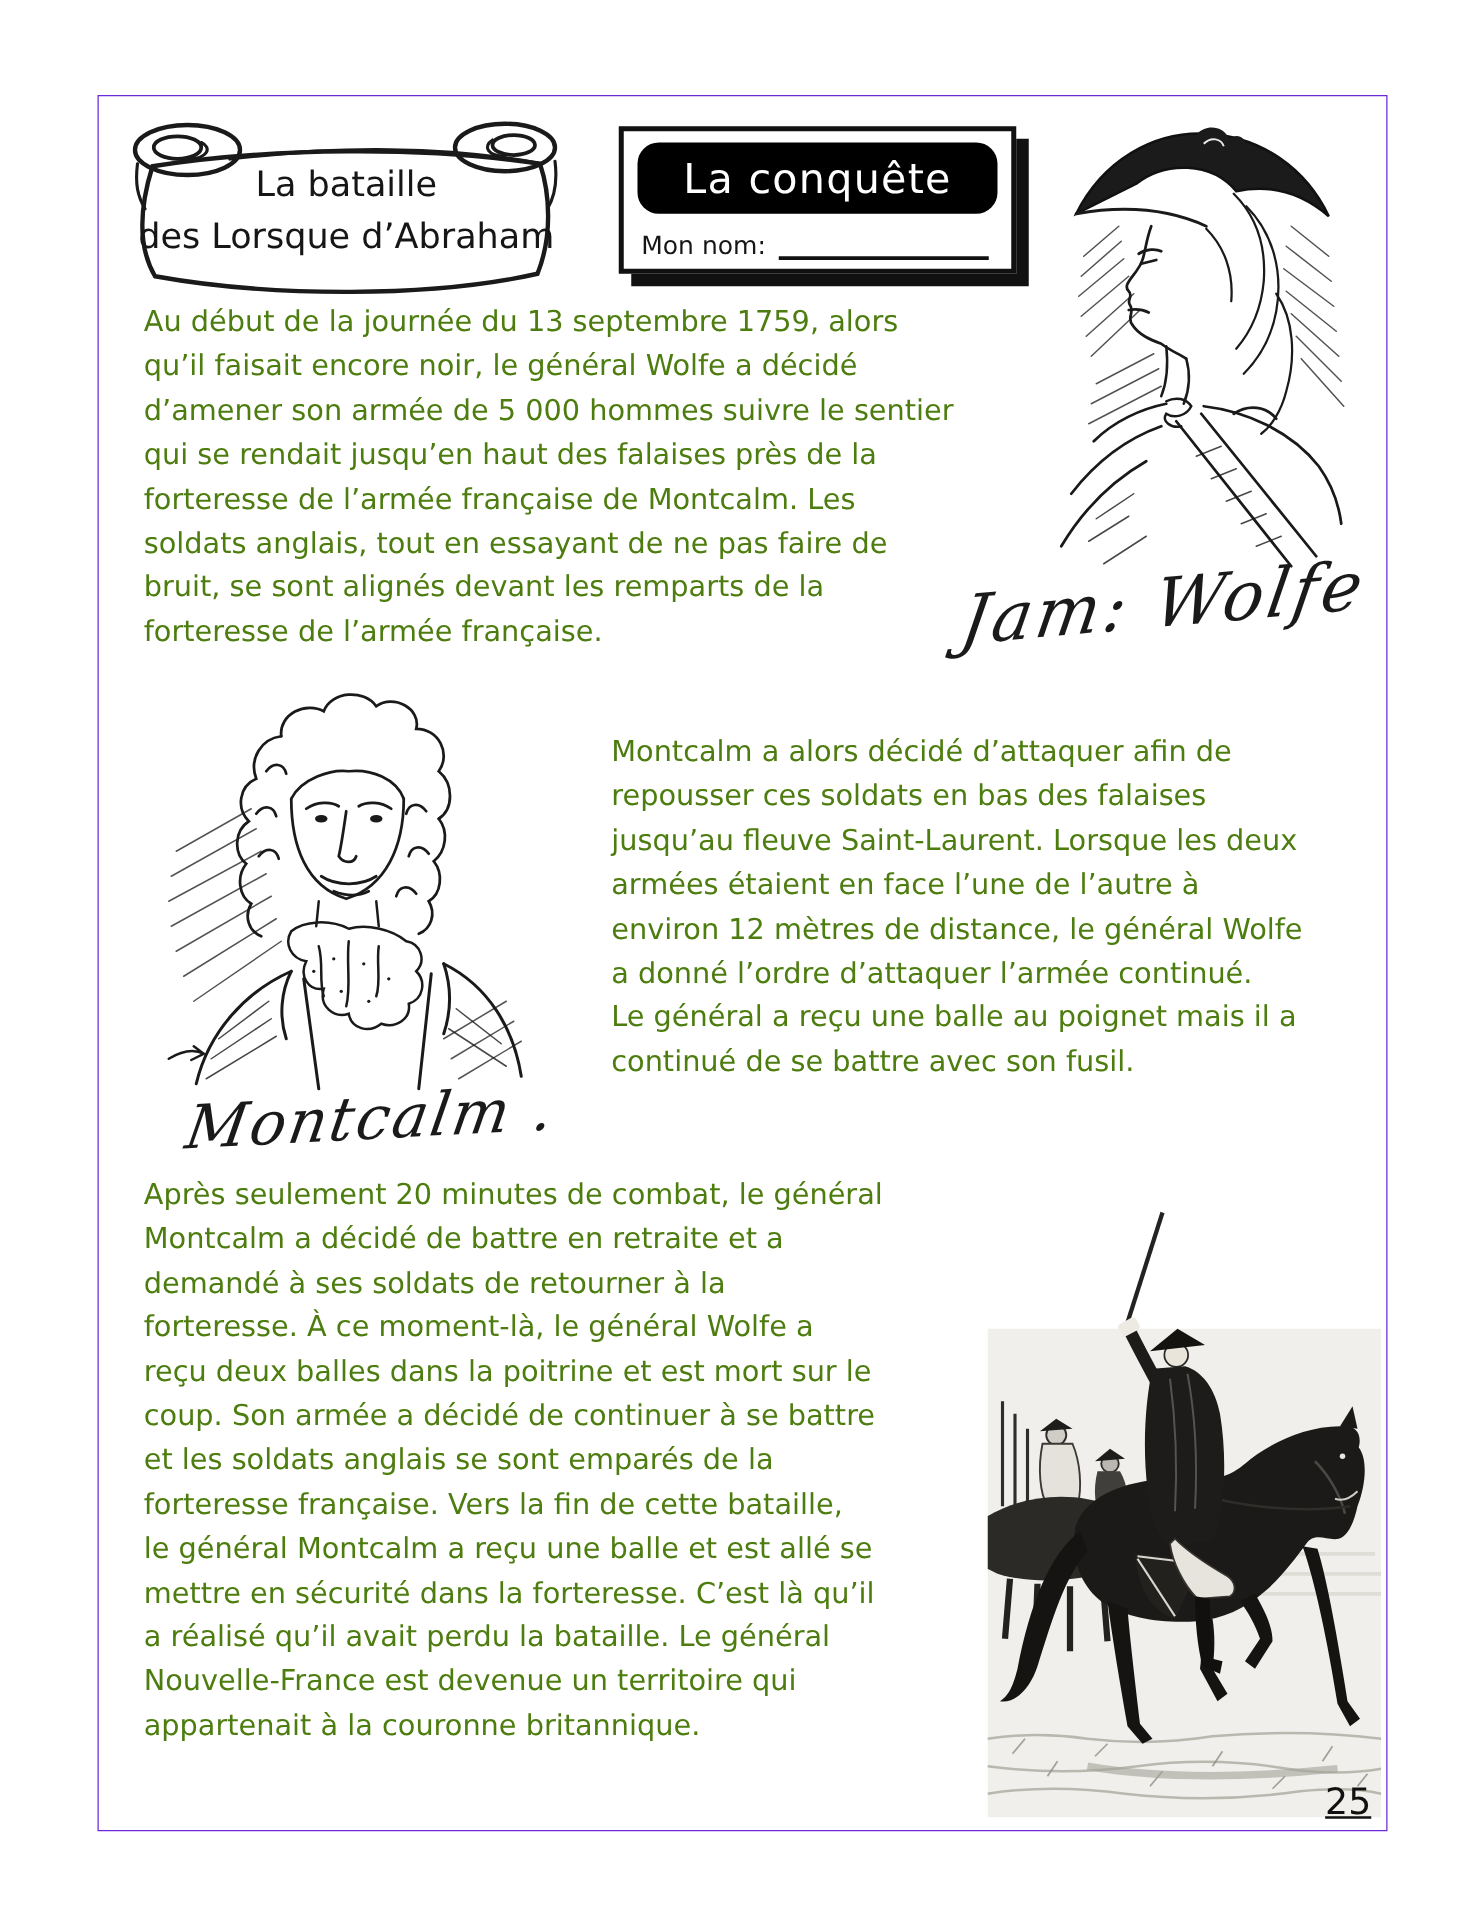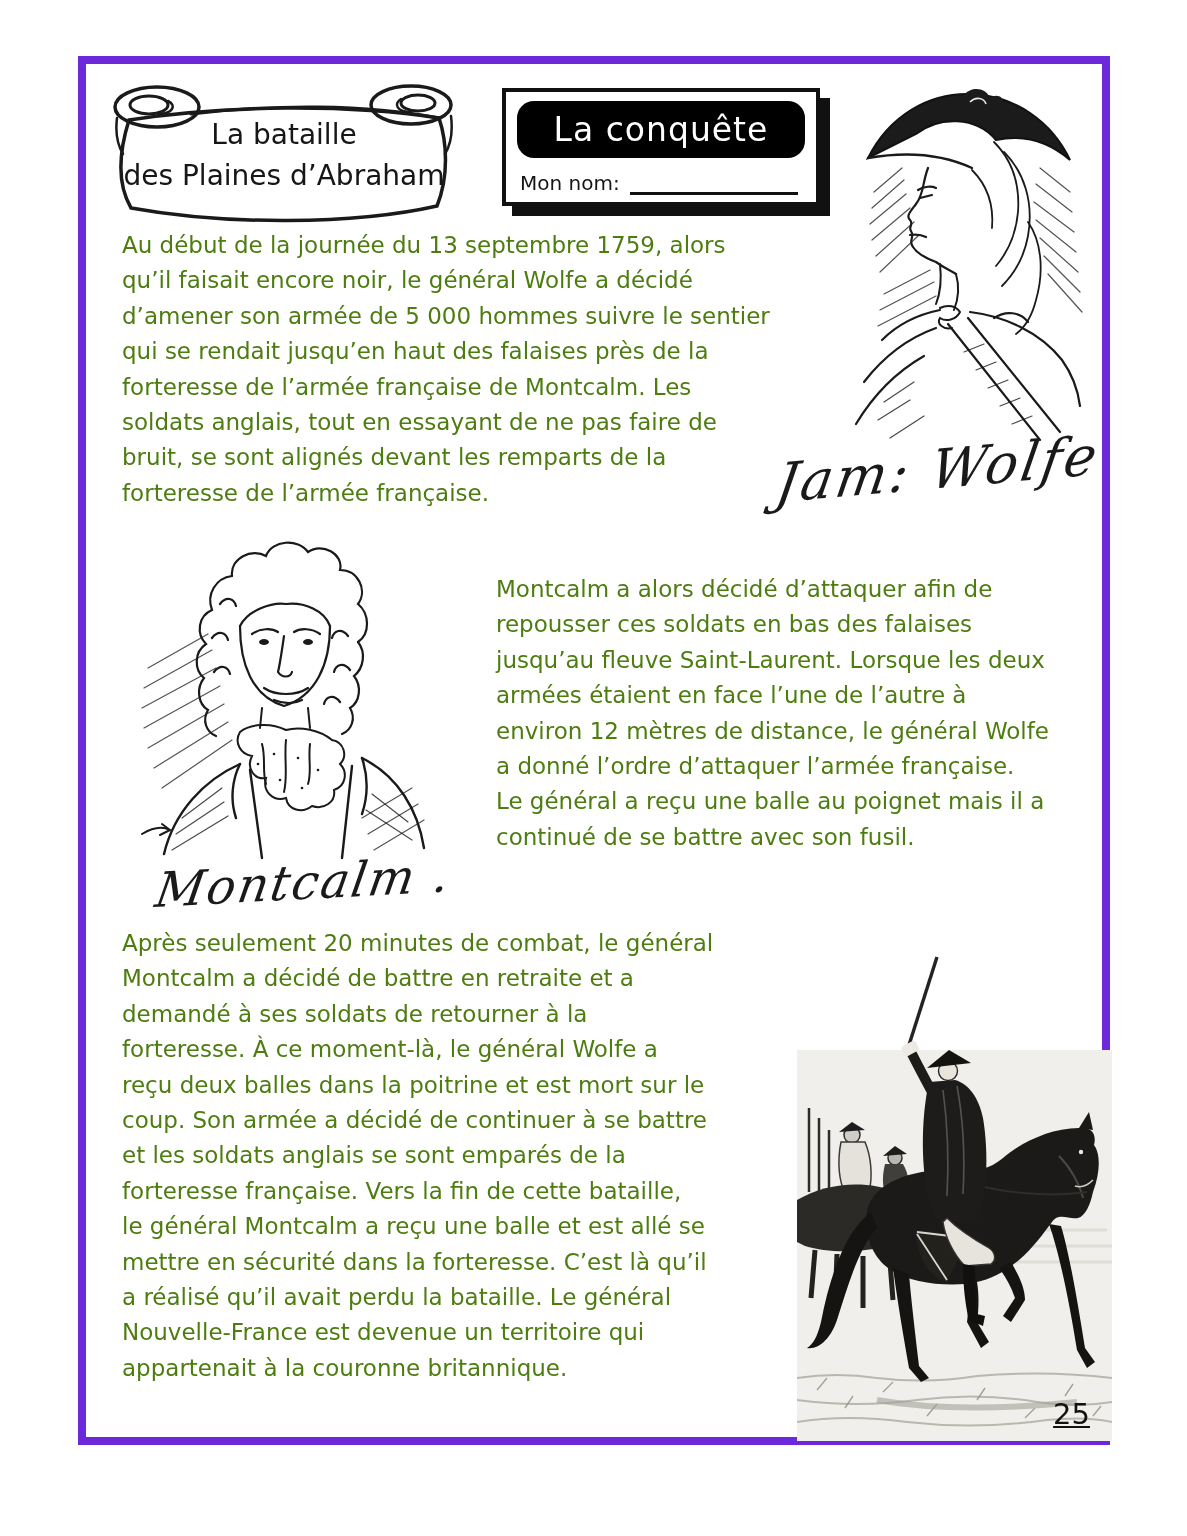--- a/index.html
+++ b/index.html
@@ -1,22 +1,22 @@
 <!DOCTYPE html>
 <html><head>
 <meta charset="utf-8">
 <style>
   html,body { margin:0; padding:0; background:#ffffff; }
   .page {
     position:relative; width:1187px; height:1536px; background:#ffffff;
     font-family:"DejaVu Sans", sans-serif; color:#161616; overflow:hidden;
   }
   .frame {
-    position:absolute; left:78px; top:56px; width:1032px; height:1389px;
-    border:8px solid #6d28d9; box-sizing:border-box; background:#fff;
+    position:absolute; left:78px; top:76px; width:1032px; height:1389px;
+    border:1px solid #6d28d9; box-sizing:border-box; background:#fff;
   }
   
   .banner { position:absolute; left:9px; top:14px; width:378px; height:148px; }
   .banner svg { position:absolute; left:0; top:0; }
   .banner-text {
     position:absolute; left:0; top:36px; width:100%; text-align:center;
     font-size:28px; line-height:41px; color:#161616;
   }
   
   .conquete {
@@ -58,21 +58,21 @@
         <ellipse class="ink" cx="62" cy="29" rx="42" ry="20" fill="#fff" stroke-width="3.5"></ellipse>
         <ellipse class="ink" cx="54" cy="27" rx="19" ry="9" fill="#fff" stroke-width="3"></ellipse>
         <path class="ink" d="M73,23 C82,27 78,36 63,36" stroke-width="2.5"></path>
         <ellipse class="ink" cx="316" cy="27" rx="40" ry="19" fill="#fff" stroke-width="3.5"></ellipse>
         <ellipse class="ink" cx="323" cy="25" rx="17" ry="8" fill="#fff" stroke-width="3"></ellipse>
         <path class="ink" d="M306,21 C298,26 302,34 316,34" stroke-width="2.5"></path>
         <path class="ink" d="M22,40 C20,56 22,66 28,76 M356,38 C358,54 356,66 350,76" stroke-width="2.5"></path>
       </svg>
       <div class="banner-text">
         <div>La bataille</div>
-        <div>des Plaines d’Abraham</div>
+        <div>des Lorsque d’Abraham</div>
       </div>
     </div>
 
     <div class="conquete">
       <div class="conquete-bar">La conquête</div>
       <div class="monnom-row">
         <span>Mon nom:</span>
         <span class="monnom-blank"></span>
       </div>
     </div>
@@ -188,21 +188,21 @@
     </div>
 
     <div class="sig sig-montcalm">Montcalm .</div>
 
     <div class="para" style="left:410px; top:508px; width:610px;">
         <div>Montcalm a alors décidé d’attaquer afin de</div>
         <div>repousser ces soldats en bas des falaises</div>
         <div>jusqu’au fleuve Saint-Laurent. Lorsque les deux</div>
         <div>armées étaient en face l’une de l’autre à</div>
         <div>environ 12 mètres de distance, le général Wolfe</div>
-        <div>a donné l’ordre d’attaquer l’armée française.</div>
+        <div>a donné l’ordre d’attaquer l’armée continué.</div>
         <div>Le général a reçu une balle au poignet mais il a</div>
         <div>continué de se battre avec son fusil.</div>
       </div>
 
     <div class="para" style="left:36px; top:862px; width:680px;">
         <div>Après seulement 20 minutes de combat, le général</div>
         <div>Montcalm a décidé de battre en retraite et a</div>
         <div>demandé à ses soldats de retourner à la</div>
         <div>forteresse. À ce moment-là, le général Wolfe a</div>
         <div>reçu deux balles dans la poitrine et est mort sur le</div>

